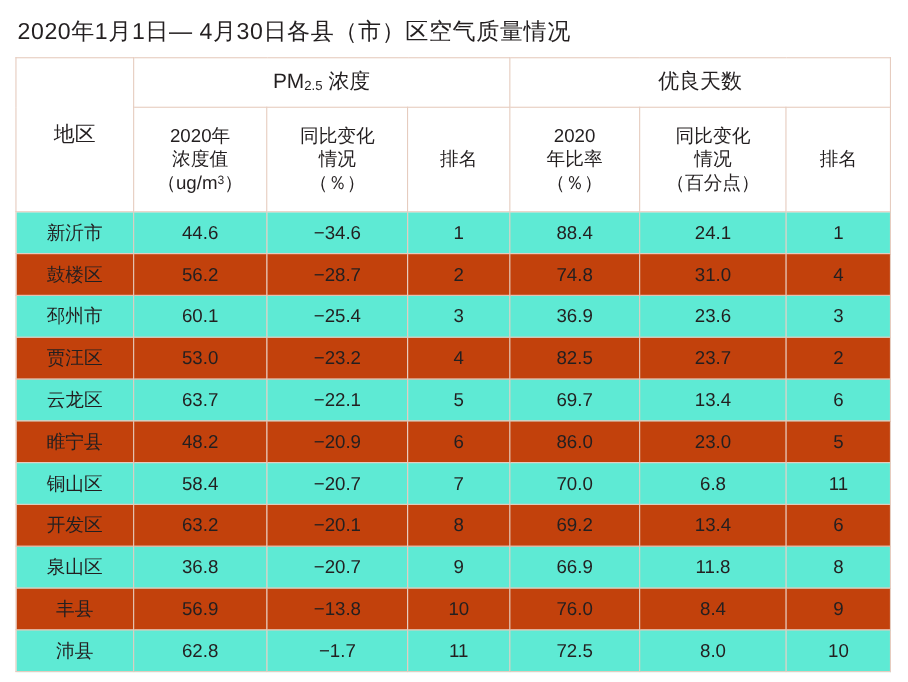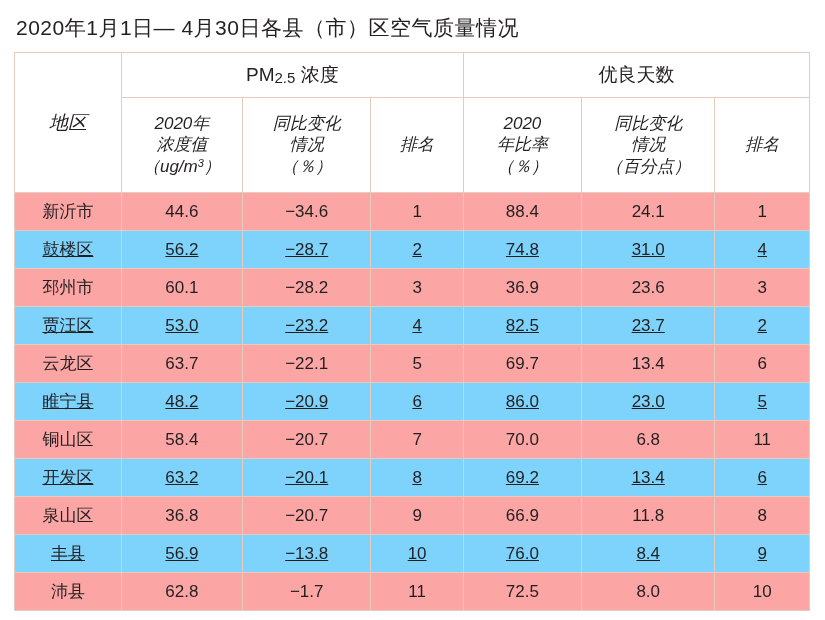--- a/index.html
+++ b/index.html
@@ -50,43 +50,40 @@
     line-height: 1.25;
     padding: 4px 2px;
     background: #ffffff;
   }
   thead td.grouphead {
     font-size: 19px;
     height: 36px;
   }
   thead td.region {
     font-size: 19px;
-    font-style: italic;
   }
   thead td.sub {
     height: 86px;
-    font-style: italic;
   }
   tbody td {
     font-size: 17px;
     height: 37px;
     padding: 0;
   }
   tbody tr.odd td {
-    background: #fca5a5;
+    background: #5eead4;
   }
   tbody tr.even td {
-    background: #7dd3fc;
-    text-decoration: underline;
+    background: #c2410c;
   }
   tbody td.namecell {
     font-size: 17px;
   }
   sub {
-    font-size: 15px;
+    font-size: 12px;
     vertical-align: -2px;
     margin-top: 44px;
   }
   sup {
     font-size: 11px;
     vertical-align: 5px;
   }
   .note {
     font-size: 18px;
     padding: 12px 0 0 4px;
@@ -164,21 +161,21 @@
           <td>56.2</td>
           <td>−28.7</td>
           <td>2</td>
           <td>74.8</td>
           <td>31.0</td>
           <td>4</td>
         </tr>
         <tr class="odd">
           <td class="namecell">邳州市</td>
           <td>60.1</td>
-          <td>−28.2</td>
+          <td>−25.4</td>
           <td>3</td>
           <td>36.9</td>
           <td>23.6</td>
           <td>3</td>
         </tr>
         <tr class="even">
           <td class="namecell">贾汪区</td>
           <td>53.0</td>
           <td>−23.2</td>
           <td>4</td>

